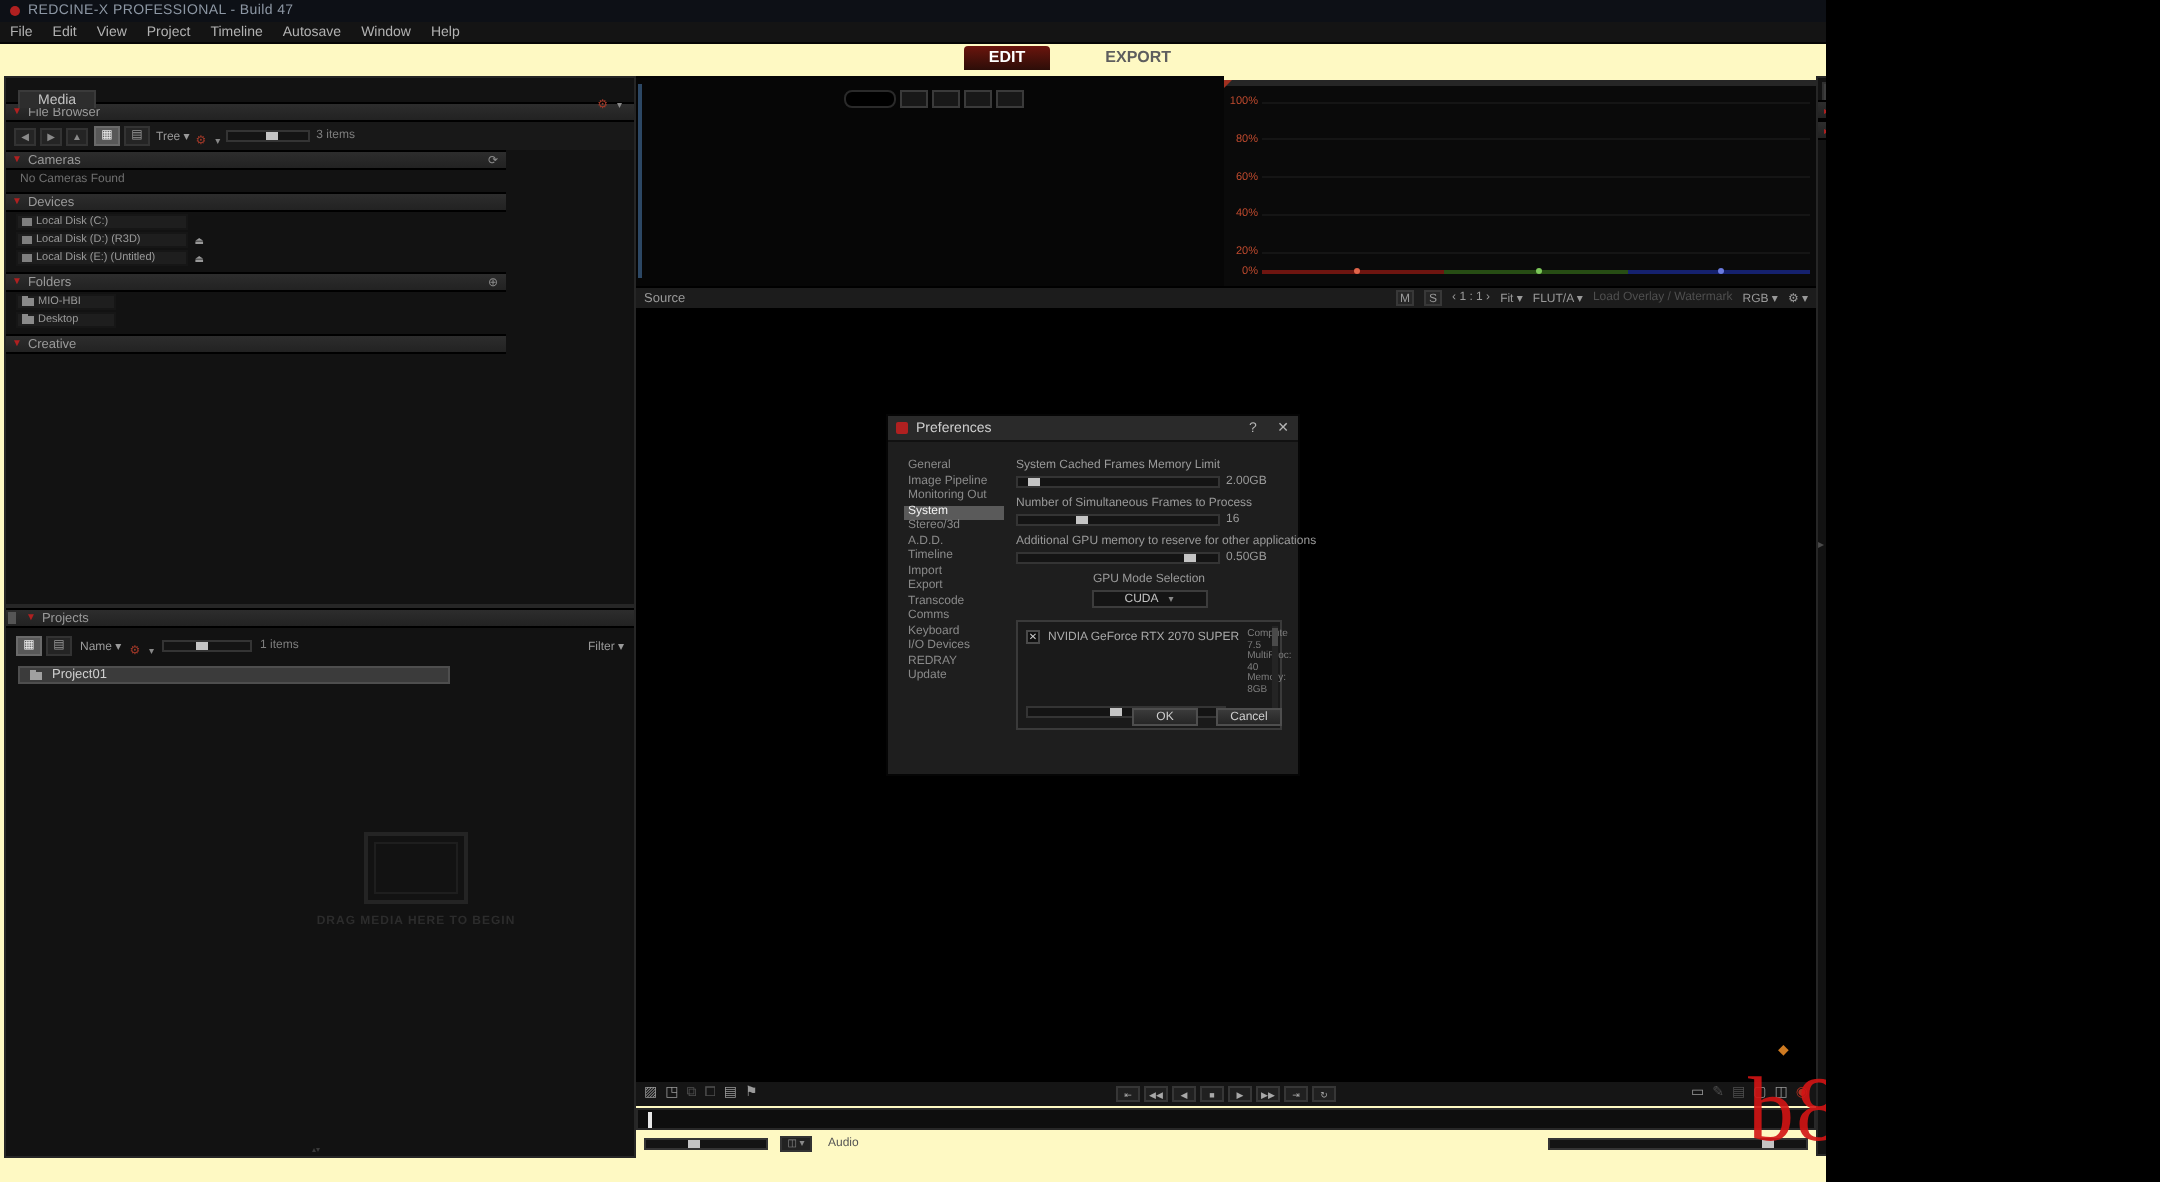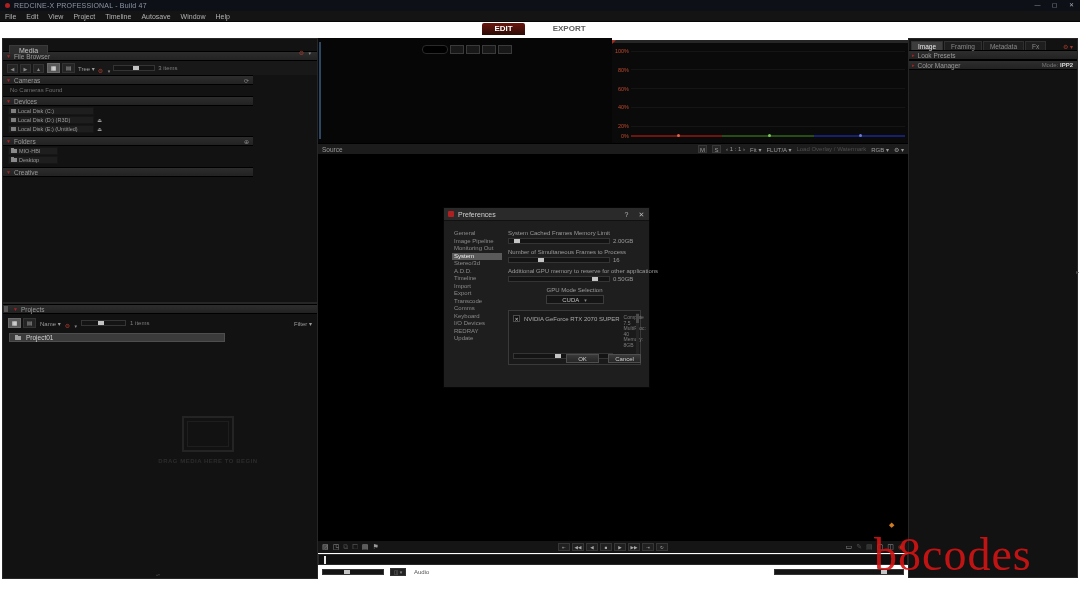--- a/index.html
+++ b/index.html
@@ -1,18 +1,18 @@
 <!DOCTYPE html>
 <html style="--accent-red: #b02020; --hist-label: #bf4a2e; --watermark-red: #d31414;"><head>
 <meta charset="utf-8">
 <style>
   * { margin:0; padding:0; box-sizing:border-box; }
   html,body { background:#000; }
   body { font-family:"Liberation Sans", sans-serif; }
-  .app { position:relative; width:1080px; height:591px; background:#ffffff; overflow:hidden;
+  .app { position:relative; width:913px; height:591px; background:#fef9c3; overflow:hidden;
          font-family:"Liberation Sans", sans-serif; color:#999; }
 
   
   .titlebar { position:absolute; left:0; top:0; width:1080px; height:11px; background:#0d1016;
               display:flex; align-items:center; }
   .app-logo { width:5px; height:5px; border-radius:50%; background:var(--accent-red,#b02020); margin:0 4px 0 5px; }
   .title-text { font-size:7px; color:#8d97a4; letter-spacing:.2px; }
   .win-controls { margin-left:auto; display:flex; height:11px; }
   .win-btn { width:17px; text-align:center; line-height:11px; font-size:6px; color:#aab; }
   .menubar { position:absolute; left:0; top:11px; width:1080px; height:11px; background:#141414;

